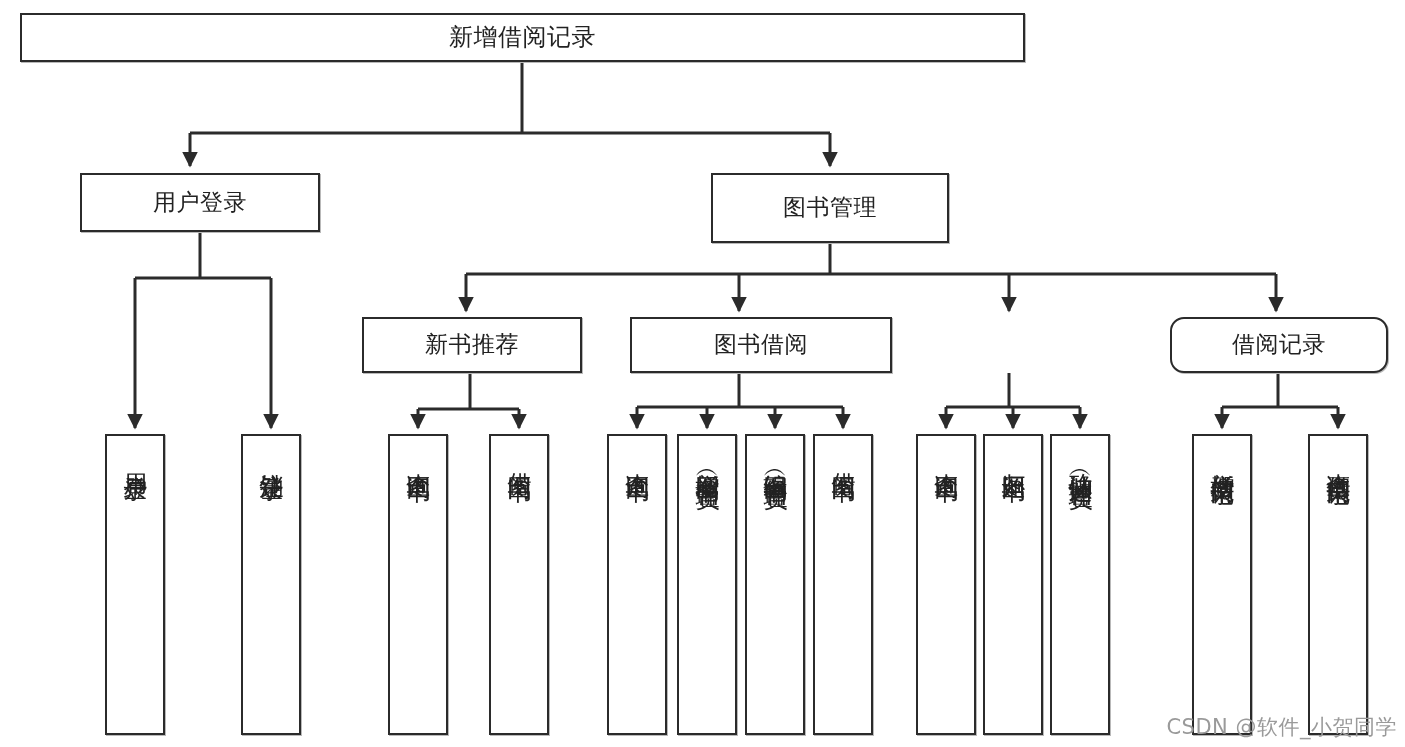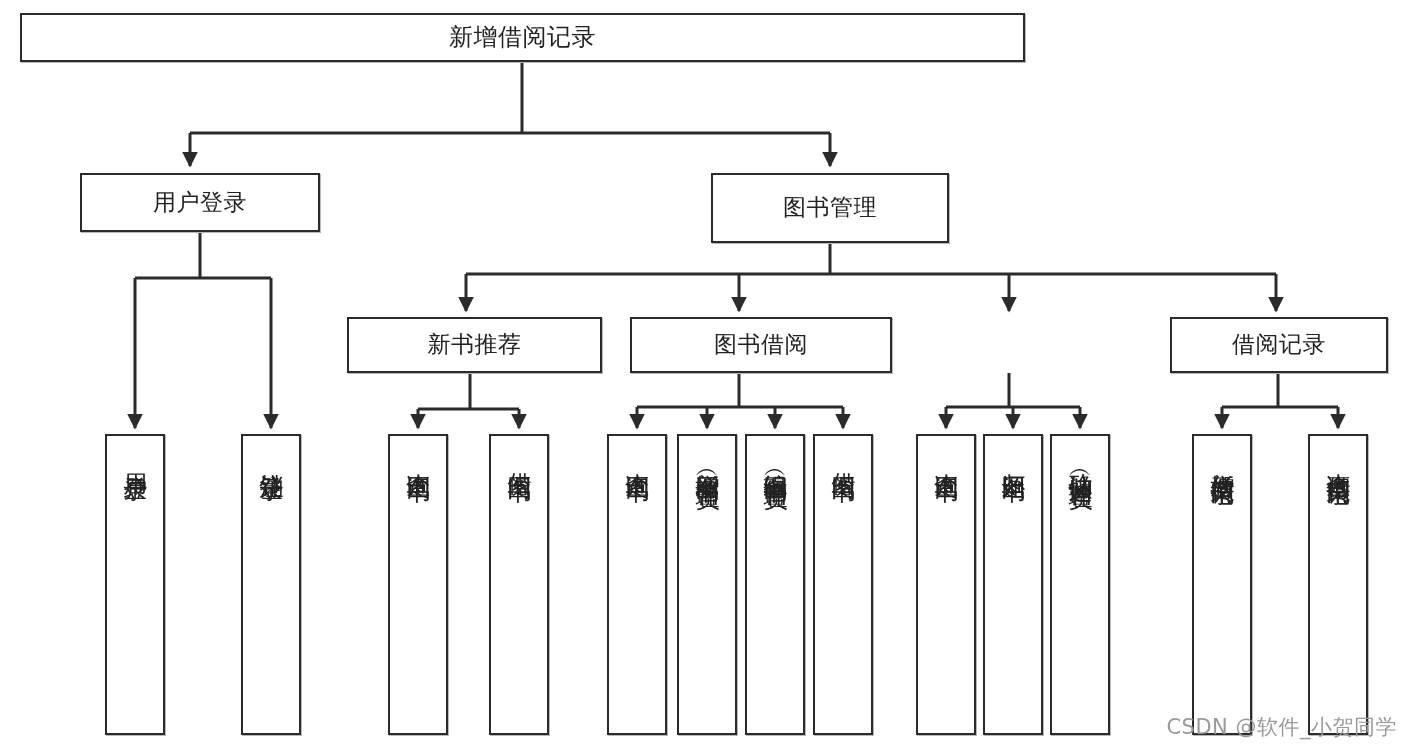--- a/index.html
+++ b/index.html
@@ -129,27 +129,27 @@
     <span class="label">新增借阅记录</span>
   </div>
 
   <div class="node horiz" style="left:80px; top:173px; width:240px; height:59px;">
     <span class="label">用户登录</span>
   </div>
   <div class="node horiz" style="left:711px; top:173px; width:238px; height:70px;">
     <span class="label">图书管理</span>
   </div>
 
-  <div class="node horiz" style="left:347px; top:317px; width:255px; height:56px;">
+  <div class="node horiz" style="left:362px; top:317px; width:220px; height:56px;">
     <span class="label">新书推荐</span>
   </div>
   <div class="node horiz" style="left:630px; top:317px; width:262px; height:56px;">
     <span class="label">图书借阅</span>
   </div>
-  <div class="node horiz" style="left:1170px; top:317px; width:218px; height:56px;">
+  <div class="node horiz" style="left:1170px; top:317px; width:218px; height:56px;border-radius:14px;">
     <span class="label">借阅记录</span>
   </div>
 
   <div class="node vert" style="left:105px; top:434px; width:60px; height:301px;">
     <span class="label">用户登录</span>
   </div>
   <div class="node vert" style="left:241px; top:434px; width:60px; height:301px;">
     <span class="label">注销登录</span>
   </div>
 

